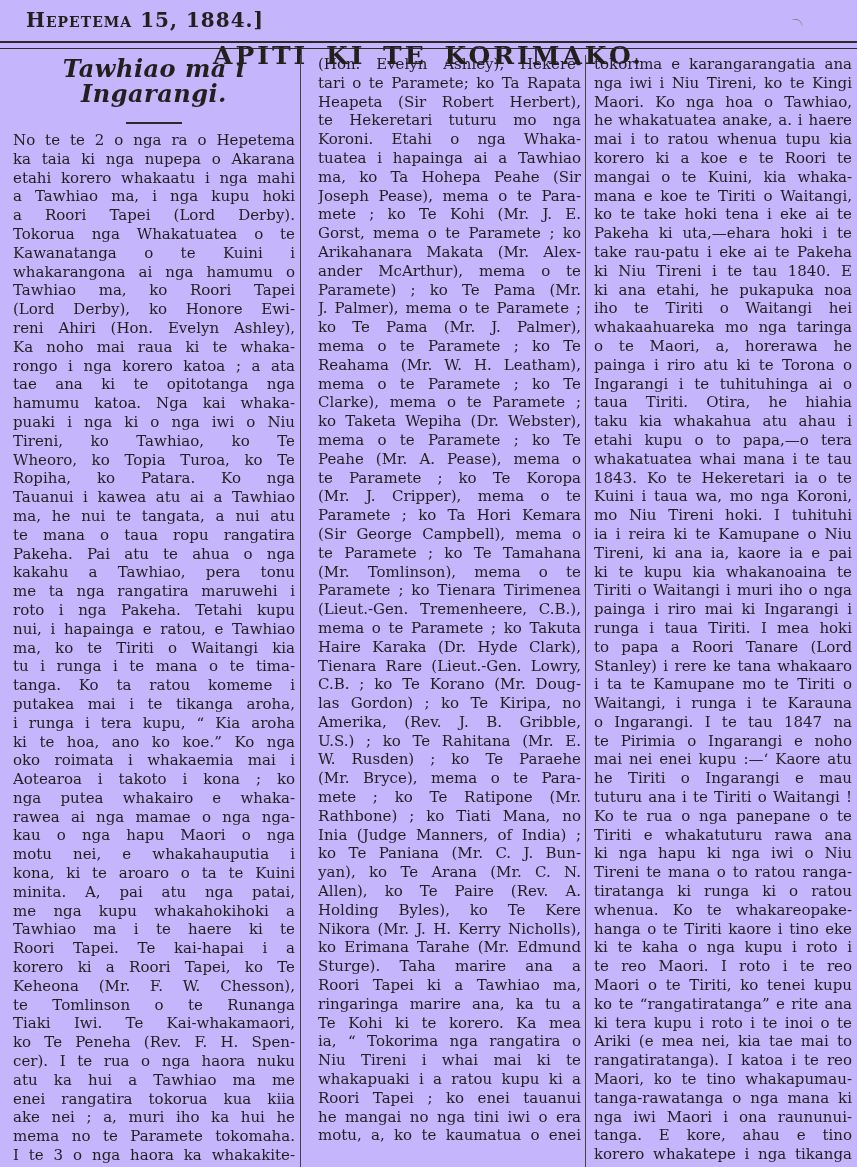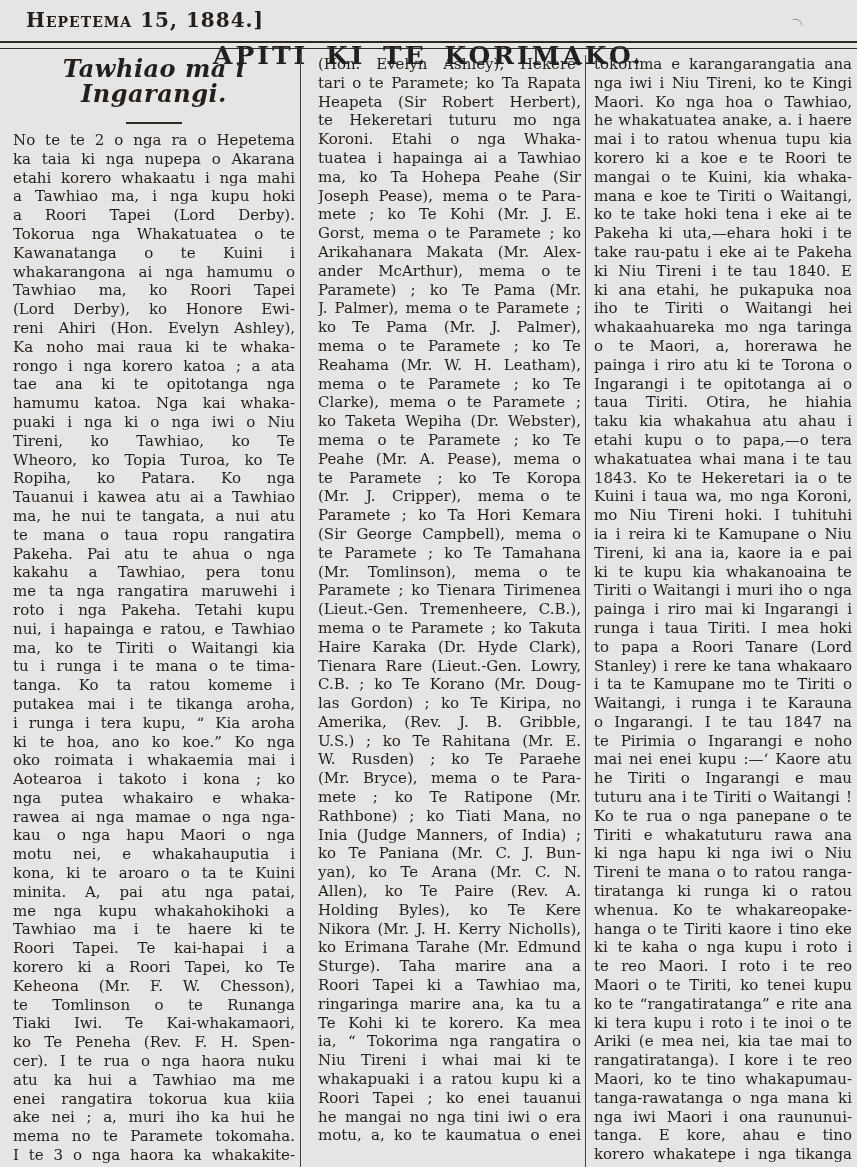--- a/index.html
+++ b/index.html
@@ -1,20 +1,20 @@
 <!DOCTYPE html>
 <html><head>
 <meta charset="utf-8">
 <style>
   html,body{margin:0;padding:0;background:#888;}
   .page{
     position:relative;
     width:857px;height:1167px;
     margin:0 auto;
-    background:#e5e5e5;
+    background:#c4b5fd;
     color:#221f1c;
     font-family:"DejaVu Serif","Liberation Serif",serif;
     overflow:hidden;
     box-sizing:border-box;
   }
   
   .masthead-date{
     position:absolute;left:26px;top:8px;
     font-variant:small-caps;
     font-weight:bold;
@@ -233,21 +233,21 @@
           <div class="tl">mana e koe te Tiriti o Waitangi,</div>
           <div class="tl">ko te take hoki tena i eke ai te</div>
           <div class="tl">Pakeha ki uta,—ehara hoki i te</div>
           <div class="tl">take rau-patu i eke ai te Pakeha</div>
           <div class="tl">ki Niu Tireni i te tau 1840. E</div>
           <div class="tl">ki ana etahi, he pukapuka noa</div>
           <div class="tl">iho te Tiriti o Waitangi hei</div>
           <div class="tl">whakaahuareka mo nga taringa</div>
           <div class="tl">o te Maori, a, horerawa he</div>
           <div class="tl">painga i riro atu ki te Torona o</div>
-          <div class="tl">Ingarangi i te opitotanga ai o</div>
+          <div class="tl">Ingarangi i te tuhituhinga ai o</div>
           <div class="tl">taua Tiriti. Otira, he hiahia</div>
           <div class="tl">taku kia whakahua atu ahau i</div>
           <div class="tl">etahi kupu o to papa,—o tera</div>
           <div class="tl">whakatuatea whai mana i te tau</div>
           <div class="tl">1843. Ko te Hekeretari ia o te</div>
           <div class="tl">Kuini i taua wa, mo nga Koroni,</div>
           <div class="tl">mo Niu Tireni hoki. I tuhituhi</div>
           <div class="tl">ia i reira ki te Kamupane o Niu</div>
           <div class="tl">Tireni, ki ana ia, kaore ia e pai</div>
           <div class="tl">ki te kupu kia whakanoaina te</div>
@@ -269,21 +269,21 @@
           <div class="tl">Tireni te mana o to ratou ranga-</div>
           <div class="tl">tiratanga ki runga ki o ratou</div>
           <div class="tl">whenua. Ko te whakareopake-</div>
           <div class="tl">hanga o te Tiriti kaore i tino eke</div>
           <div class="tl">ki te kaha o nga kupu i roto i</div>
           <div class="tl">te reo Maori. I roto i te reo</div>
           <div class="tl">Maori o te Tiriti, ko tenei kupu</div>
           <div class="tl">ko te “rangatiratanga” e rite ana</div>
           <div class="tl">ki tera kupu i roto i te inoi o te</div>
           <div class="tl">Ariki (e mea nei, kia tae mai to</div>
-          <div class="tl">rangatiratanga). I kore i te reo</div>
+          <div class="tl">rangatiratanga). I katoa i te reo</div>
           <div class="tl">Maori, ko te tino whakapumau-</div>
           <div class="tl">tanga-rawatanga o nga mana ki</div>
           <div class="tl">nga iwi Maori i ona raununui-</div>
           <div class="tl">tanga. E kore, ahau e tino</div>
           <div class="tl">korero whakatepe i nga tikanga</div>
         </div>
     </section>
 
   </div>
 </div>

